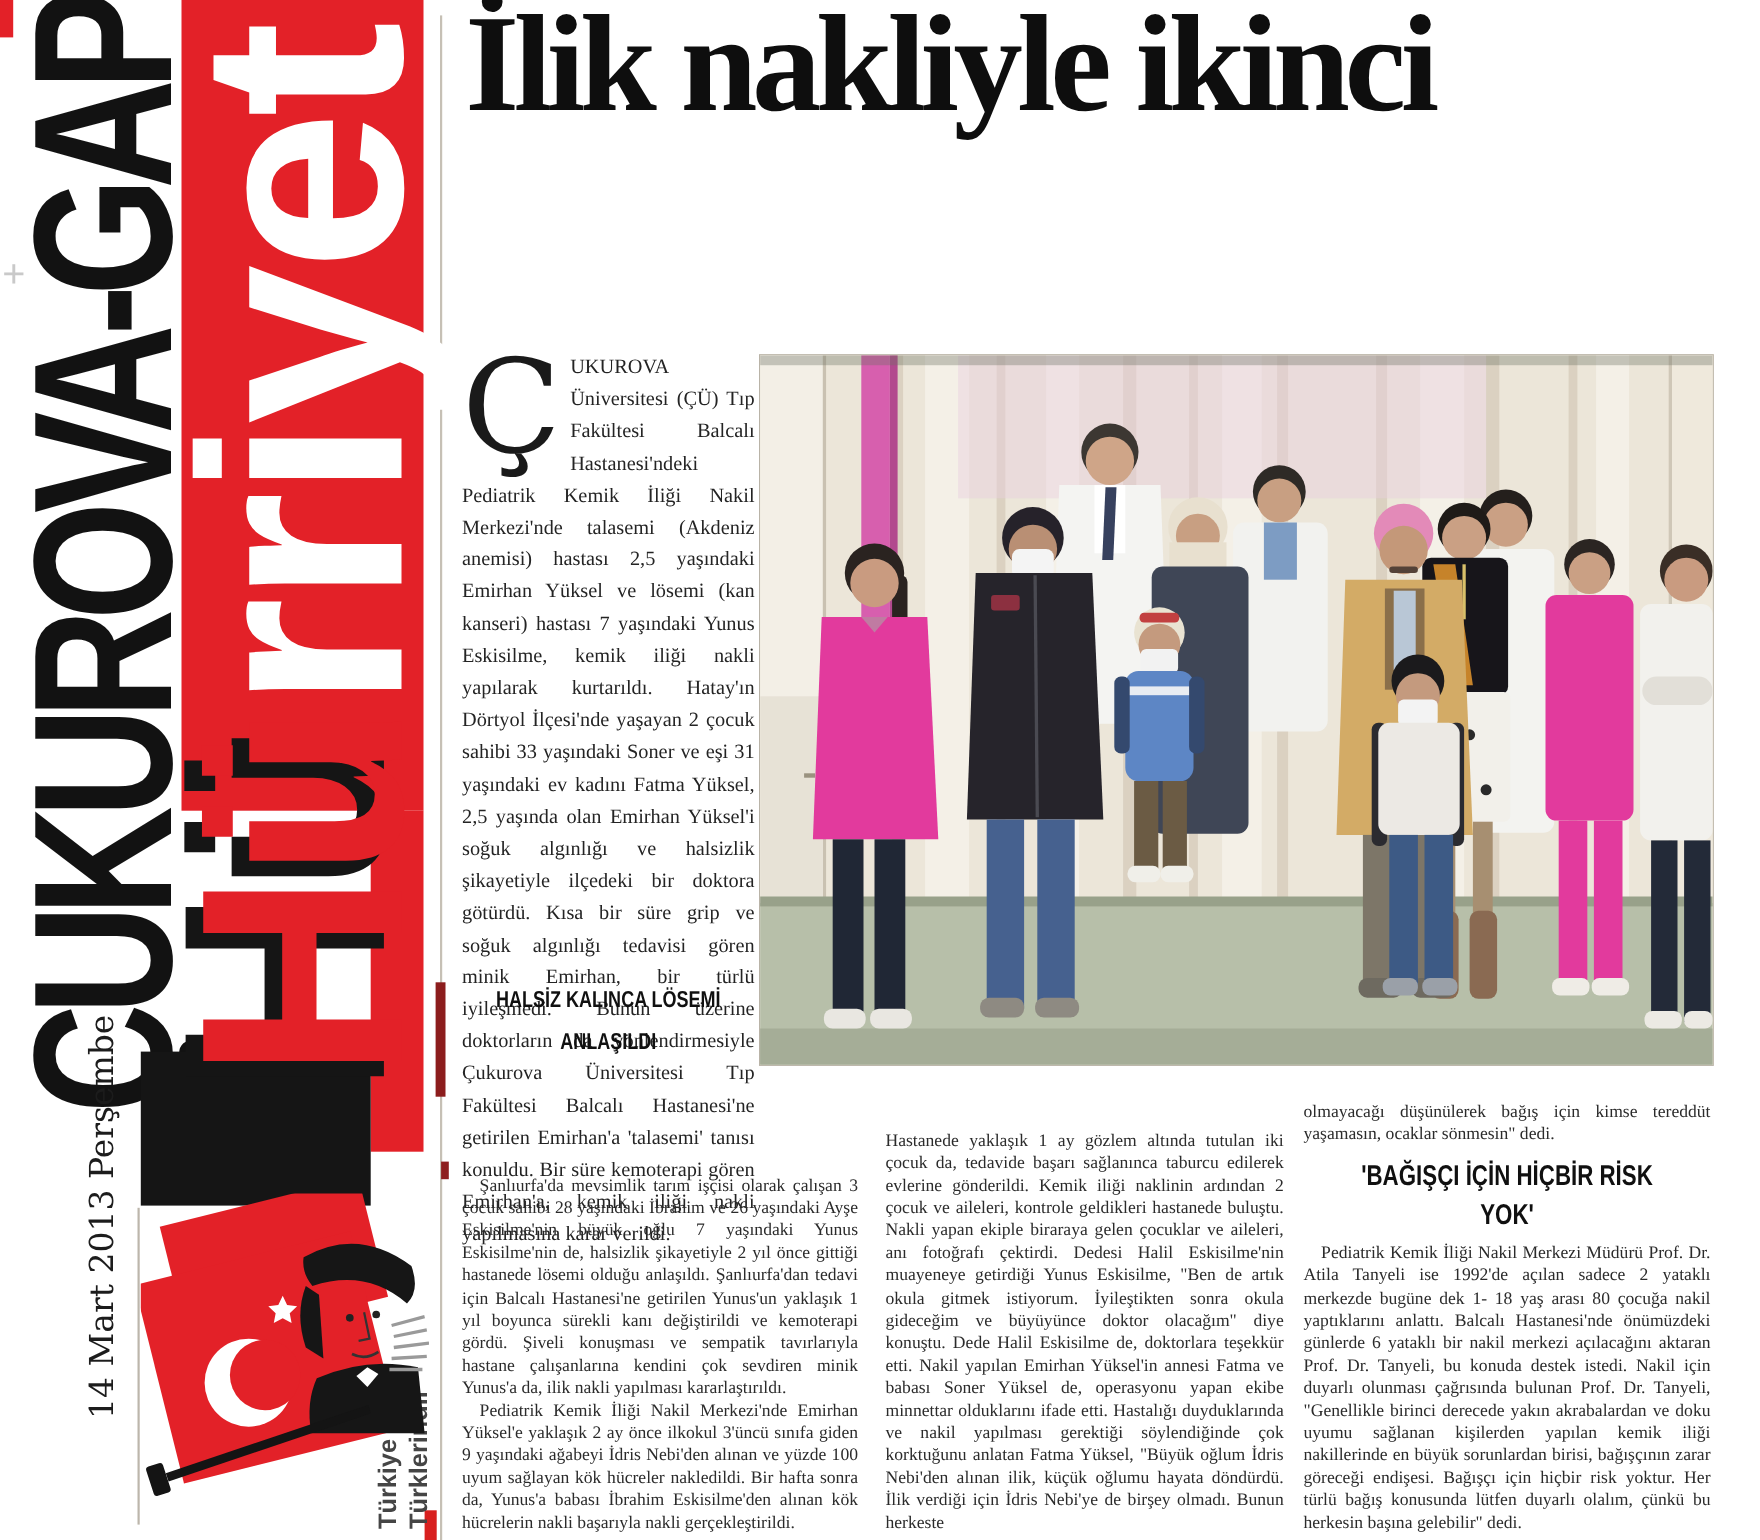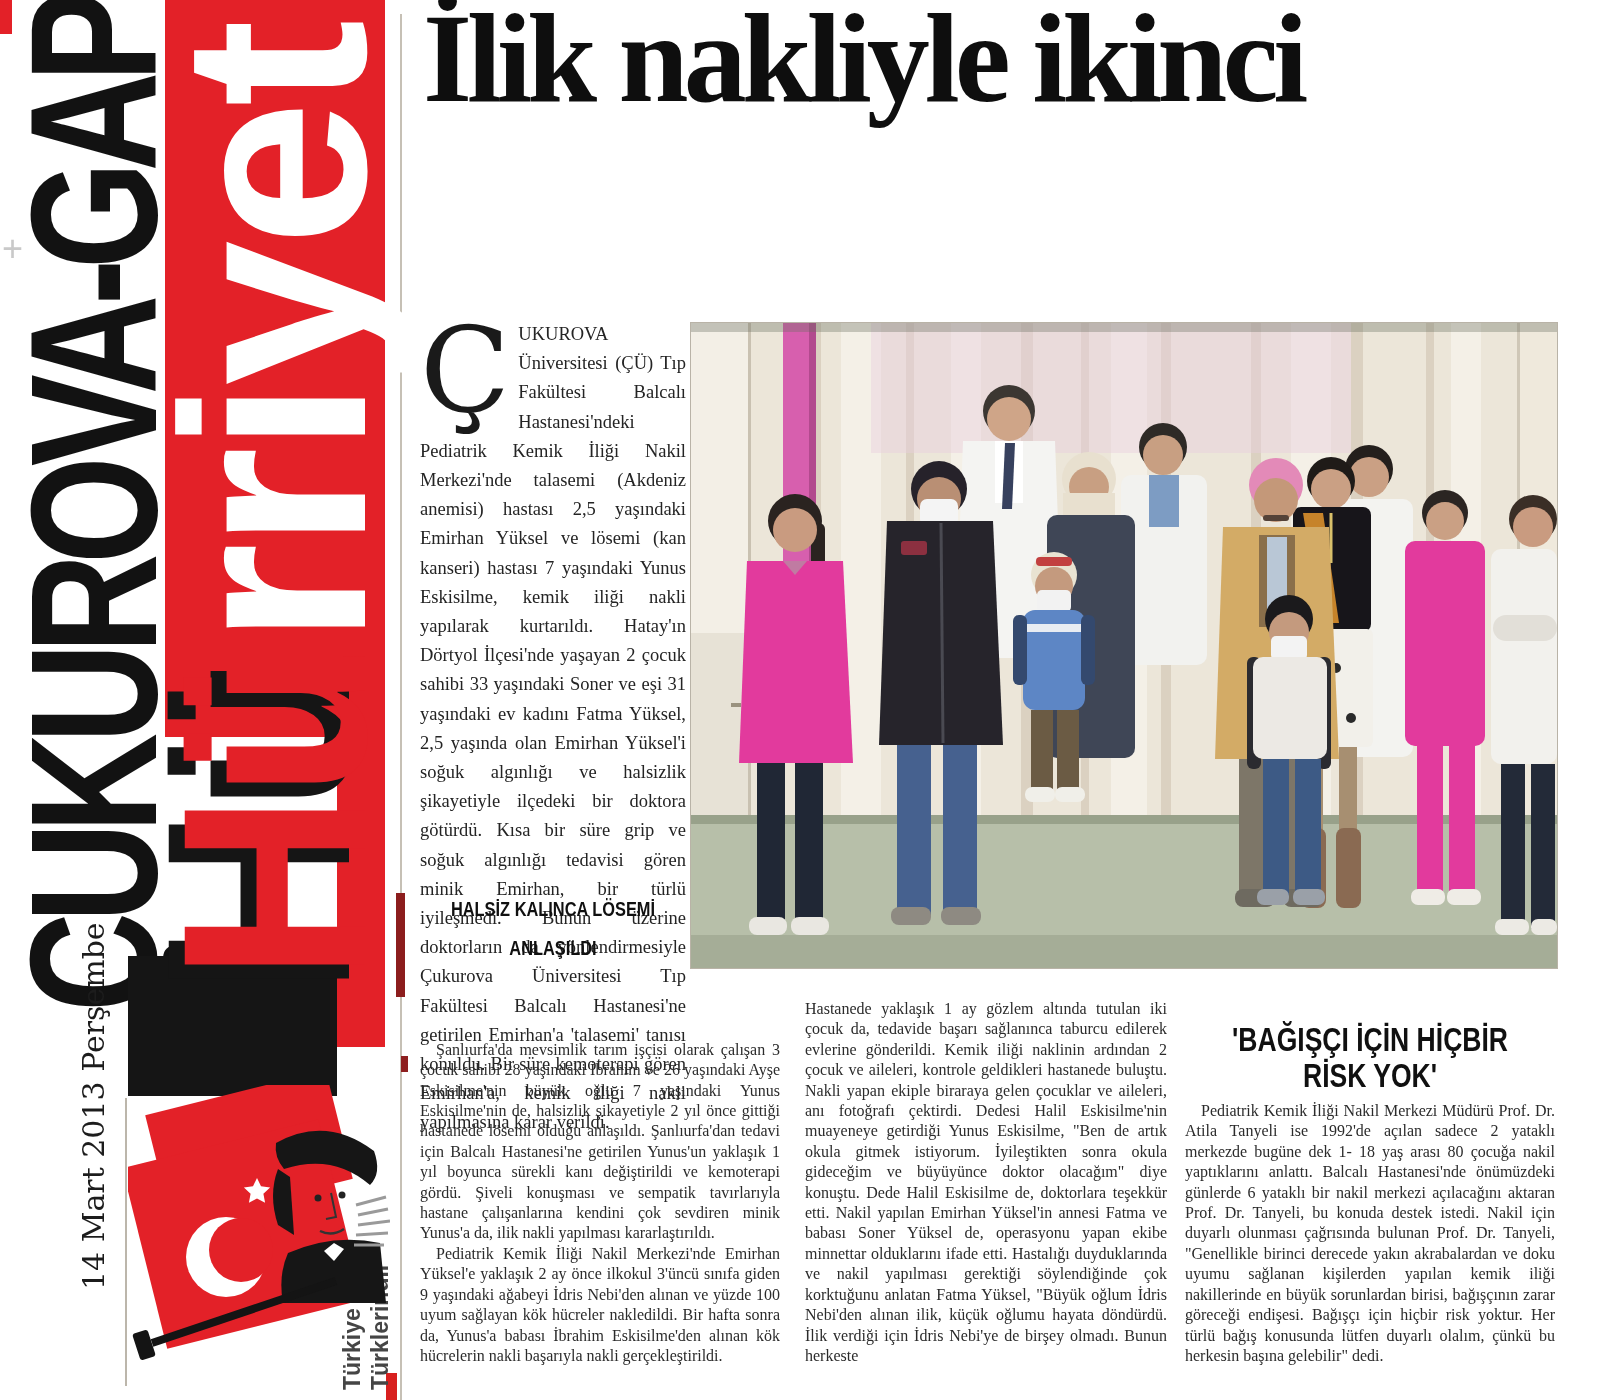--- a/index.html
+++ b/index.html
@@ -47,21 +47,21 @@
   .dropcap{float:left;font-size:118px;line-height:92px;padding:4px 8px 0 0;color:#1a1a1a;font-family:"DejaVu Serif",serif;}
   .sec-head{font-family:"Liberation Sans",sans-serif;font-weight:bold;color:#101010;text-align:center;}
   .sec-head .sq{display:inline-block;transform:scaleX(0.78);transform-origin:center;}
   .h1a{left:420px;top:889px;width:266px;font-size:21px;line-height:39px;}
   .cols{left:420px;top:985px;width:1140px;display:flex;align-items:flex-end;}
   .cols p{margin:0;font-size:16px;line-height:20.4px;text-align:justify;color:#2b2b2b;}
   .col1{width:360px;margin-right:25px;}
   .col2{width:362px;margin-right:18px;padding-top:14px;}
   .col3{width:370px;padding-top:16px;}
   .indent{text-indent:16px;}
-  .h-col{font-size:34px;line-height:36px;margin:18px 0 8px 0;}
+  .h-col{font-size:26px;line-height:36px;margin:8px 0 8px 0;}
   
   .photo{left:690px;top:322px;width:866px;height:645px;border:1px solid #b9b3a7;background:#ece6d9;}
 </style>
 </head>
 <body>
 
 <div class="abs corner-red"></div>
 <div class="abs plus-mark">+</div>
 <div class="abs rule-main"></div>
 <div class="abs rule-flag"></div>
@@ -287,16 +287,17 @@
 
 <div class="abs cols">
   <div class="col1">
     <p class="indent">Şanlıurfa'da mevsimlik tarım işçisi olarak çalışan 3 çocuk sahibi 28 yaşındaki İbrahim ve 26 yaşındaki Ayşe Eskisilme'nin büyük oğlu 7 yaşındaki Yunus Eskisilme'nin de, halsizlik şikayetiyle 2 yıl önce gittiği hastanede lösemi olduğu anlaşıldı. Şanlıurfa'dan tedavi için Balcalı Hastanesi'ne getirilen Yunus'un yaklaşık 1 yıl boyunca sürekli kanı değiştirildi ve kemoterapi gördü. Şiveli konuşması ve sempatik tavırlarıyla hastane çalışanlarına kendini çok sevdiren minik Yunus'a da, ilik nakli yapılması kararlaştırıldı.</p>
     <p class="indent">Pediatrik Kemik İliği Nakil Merkezi'nde Emirhan Yüksel'e yaklaşık 2 ay önce ilkokul 3'üncü sınıfa giden 9 yaşındaki ağabeyi İdris Nebi'den alınan ve yüzde 100 uyum sağlayan kök hücreler nakledildi. Bir hafta sonra da, Yunus'a babası İbrahim Eskisilme'den alınan kök hücrelerin nakli başarıyla nakli gerçekleştirildi.</p>
   </div>
   <div class="col2">
     <p>Hastanede yaklaşık 1 ay gözlem altında tutulan iki çocuk da, tedavide başarı sağlanınca taburcu edilerek evlerine gönderildi. Kemik iliği naklinin ardından 2 çocuk ve aileleri, kontrole geldikleri hastanede buluştu. Nakli yapan ekiple biraraya gelen çocuklar ve aileleri, anı fotoğrafı çektirdi. Dedesi Halil Eskisilme'nin muayeneye getirdiği Yunus Eskisilme, "Ben de artık okula gitmek istiyorum. İyileştikten sonra okula gideceğim ve büyüyünce doktor olacağım" diye konuştu. Dede Halil Eskisilme de, doktorlara teşekkür etti. Nakil yapılan Emirhan Yüksel'in annesi Fatma ve babası Soner Yüksel de, operasyonu yapan ekibe minnettar olduklarını ifade etti. Hastalığı duyduklarında ve nakil yapılması gerektiği söylendiğinde çok korktuğunu anlatan Fatma Yüksel, "Büyük oğlum İdris Nebi'den alınan ilik, küçük oğlumu hayata döndürdü. İlik verdiği için İdris Nebi'ye de birşey olmadı. Bunun herkeste</p>
   </div>
   <div class="col3">
+    <p>olmayacağı düşünülerek bağış için kimse tereddüt yaşamasın, ocaklar sönmesin" dedi.</p>
     <div class="sec-head h-col"><span class="sq">'BAĞIŞÇI İÇİN HİÇBİR RİSK YOK'</span></div>
     <p class="indent">Pediatrik Kemik İliği Nakil Merkezi Müdürü Prof. Dr. Atila Tanyeli ise 1992'de açılan sadece 2 yataklı merkezde bugüne dek 1- 18 yaş arası 80 çocuğa nakil yaptıklarını anlattı. Balcalı Hastanesi'nde önümüzdeki günlerde 6 yataklı bir nakil merkezi açılacağını aktaran Prof. Dr. Tanyeli, bu konuda destek istedi. Nakil için duyarlı olunması çağrısında bulunan Prof. Dr. Tanyeli, "Genellikle birinci derecede yakın akrabalardan ve doku uyumu sağlanan kişilerden yapılan kemik iliği nakillerinde en büyük sorunlardan birisi, bağışçının zarar göreceği endişesi. Bağışçı için hiçbir risk yoktur. Her türlü bağış konusunda lütfen duyarlı olalım, çünkü bu herkesin başına gelebilir" dedi.</p>
   </div>
 </div>
 
 </body></html>

